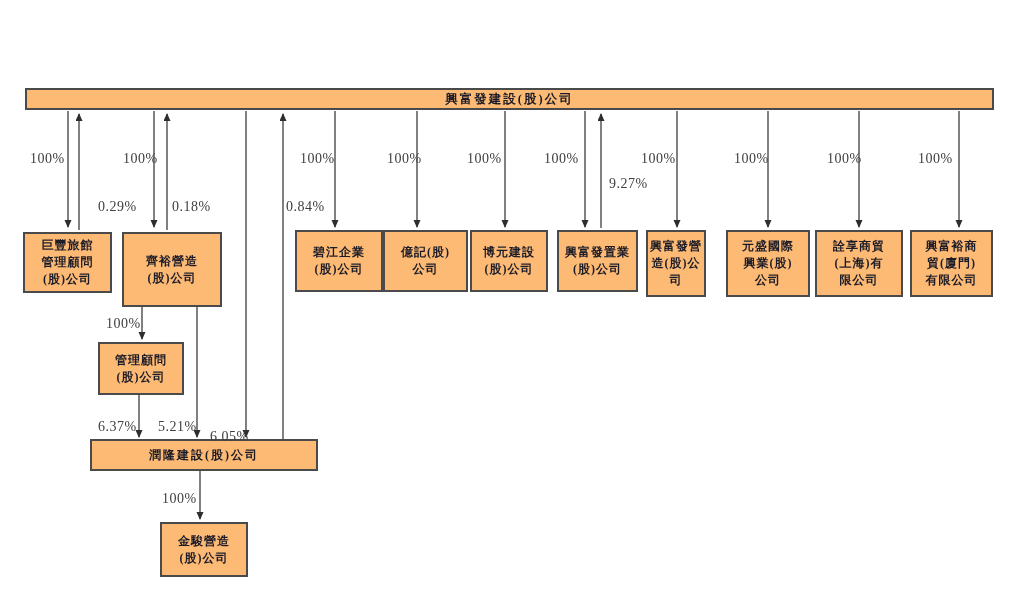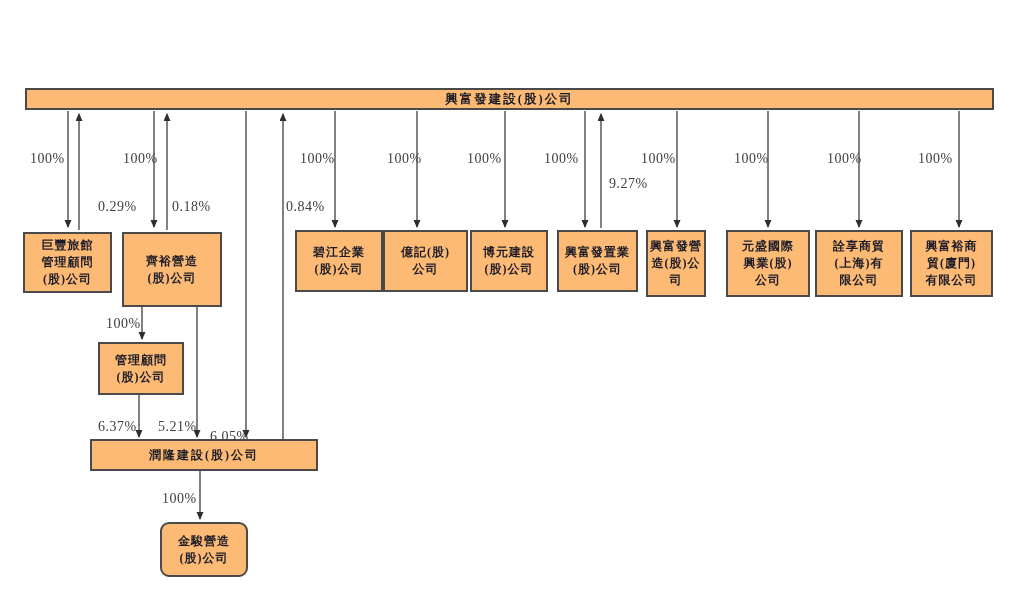--- a/index.html
+++ b/index.html
@@ -77,21 +77,21 @@
   <div class="node" style="left:910px;top:230px;width:83px;height:67px;">興富裕商
 貿(廈門)
 有限公司</div>
   <div class="node" style="left:815px;top:230px;width:88px;height:67px;">詮享商貿
 (上海)有
 限公司</div>
 
   <div class="node" style="left:98px;top:342px;width:86px;height:53px;">管理顧問
 (股)公司</div>
   <div class="node" style="left:90px;top:439px;width:228px;height:32px;letter-spacing:2px;">潤隆建設(股)公司</div>
-  <div class="node" style="left:160px;top:522px;width:88px;height:55px;border-radius:9px;">金駿營造
+  <div class="node" style="left:160px;top:522px;width:88px;height:55px;">金駿營造
 (股)公司</div>
 
   <span class="pct" style="left:30px;top:151px;">100%</span>
   <span class="pct" style="left:84px;top:199px;margin-left:14px;">0.29%</span>
   <span class="pct" style="left:123px;top:151px;">100%</span>
   <span class="pct" style="left:172px;top:199px;">0.18%</span>
   <span class="pct" style="left:286px;top:199px;">0.84%</span>
   <span class="pct" style="left:300px;top:151px;">100%</span>
   <span class="pct" style="left:387px;top:151px;">100%</span>
   <span class="pct" style="left:467px;top:151px;">100%</span>

